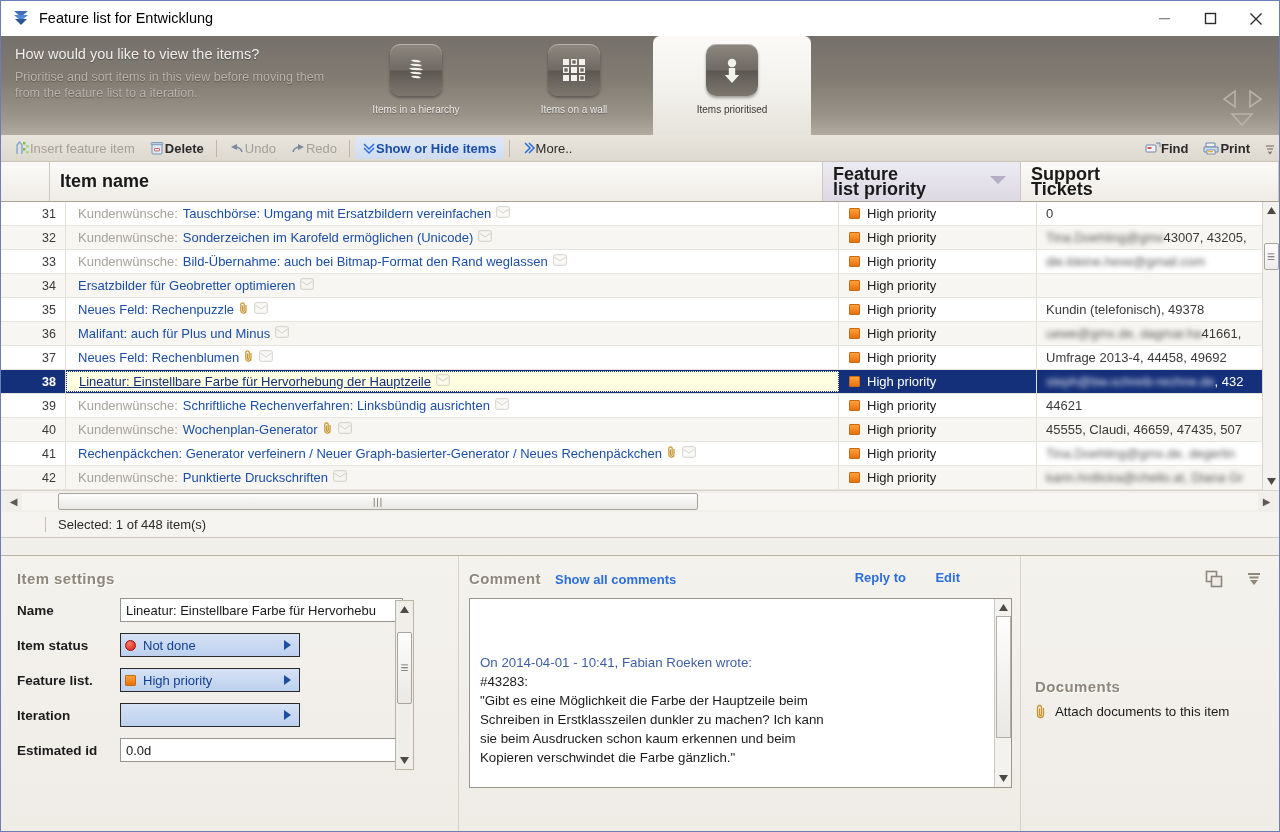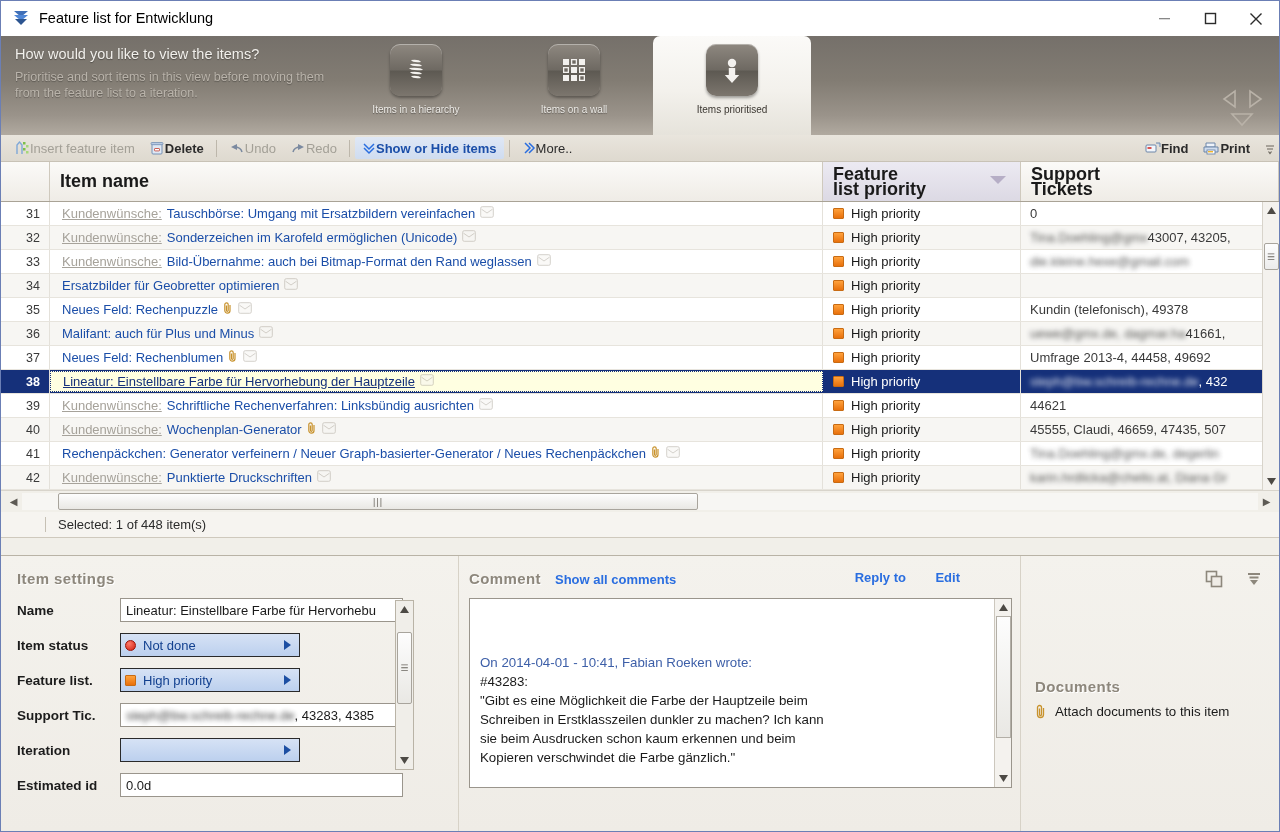--- a/index.html
+++ b/index.html
@@ -143,20 +143,21 @@
     width: 0; height: 0;
     border-left: 8px solid transparent;
     border-right: 8px solid transparent;
     border-top: 8px solid #b6aec6;
   }
 
   .grow {
     height: 24px; display: flex; align-items: stretch;
     border-bottom: 1px solid #e7e4dd;
     font-size: 13px;
+    padding-left: 16px;
   }
   .grow.alt { background: #f7f6f3; }
   .grow.sel { background: #15307a; }
   .g-num {
     width: 49px; min-width: 49px;
     display: flex; align-items: center; justify-content: flex-end;
     padding-right: 9px;
     color: #3a3a3a; font-size: 12.5px;
     border-right: 1px solid #e4e1da;
   }
@@ -167,21 +168,21 @@
     flex: 0 0 773px; width: 773px;
     display: flex; align-items: center; gap: 5px;
     padding-left: 12px; overflow: hidden; white-space: nowrap;
     border-right: 1px solid #e4e1da;
   }
   .grow.sel .g-name {
     background: #ffffe1;
     border: 1px dotted #15307a;
     margin: 1px 0;
   }
-  .nm-pre { color: #a6a29a; text-decoration: underline; }
+  .nm-pre { color: #a6a29a; }
   .nm-main { color: #1b4ea8; }
   .grow.sel .nm-main { color: #15307a; text-decoration: underline; }
   .g-prio {
     flex: 0 0 198px; width: 198px;
     display: flex; align-items: center; gap: 7px;
     padding-left: 10px; color: #1a1a1a;
     border-right: 1px solid #e4e1da;
   }
   .grow.sel .g-prio { color: #ffffff; }
   .g-tick {
@@ -832,27 +833,20 @@
 
       <div class="frow">
         <div class="flabel">Feature list.</div>
         <div class="fdrop">
           <span class="prio-sq"></span>
           <span>High priority</span>
           <span class="arr"></span>
         </div>
       </div>
 
-      <div class="frow">
-        <div class="flabel">Support Tic.</div>
-        <div class="finput">
-          <span class="blur">steph@bw.schreib-rechne.de</span>
-          <span class="nowrapclip">, 43283, 4385</span>
-        </div>
-      </div>
 
       <div class="frow">
         <div class="flabel">Iteration</div>
         <div class="fdrop">
           <span></span>
           <span class="arr"></span>
         </div>
       </div>
 
       <div class="frow">

